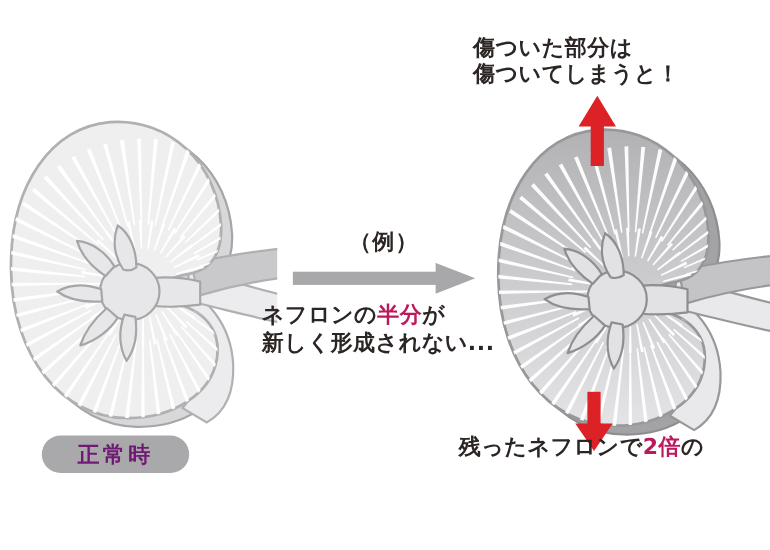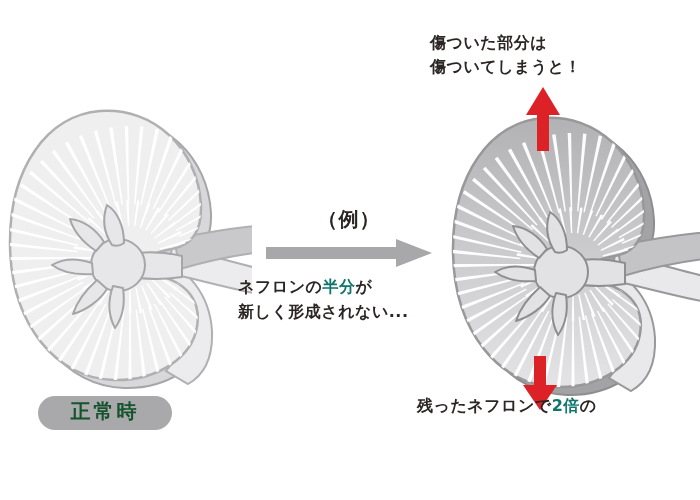--- a/index.html
+++ b/index.html
@@ -2,32 +2,32 @@
 <html><head>
 <meta charset="utf-8">
 <style>
   html,body{margin:0;padding:0;background:#ffffff;}
   #canvas{
     position:relative;width:700px;height:500px;overflow:hidden;background:#ffffff;
     font-family:"DejaVu Sans",sans-serif;
   }
   .abs{position:absolute;}
   .note{
-    font-weight:bold;color:#2b2523;font-size:16px;line-height:25px;
+    font-weight:bold;color:#2b2523;font-size:20px;line-height:25px;
     letter-spacing:0.5px;white-space:nowrap;
   }
-  .note .red{color:#0f766e;}
+  .note .red{color:#be185d;}
   .example-label{
     font-weight:bold;color:#2b2523;font-size:20px;text-align:center;
     width:166px;letter-spacing:1px;
   }
   .pill{
     width:134px;height:34px;border-radius:17px;background:#a9a9ab;
-    color:#14532d;font-weight:bold;font-size:20px;line-height:34px;
-    text-align:center;letter-spacing:3px;font-family:Liberation Mono, monospace;
+    color:#701a75;font-weight:bold;font-size:20px;line-height:34px;
+    text-align:center;letter-spacing:3px;
   }
   
   .kidney-normal{
     --k-back:#d8d8da; --k-main:#efeff0; --k-line:#b0b0b2; --k-line2:#a6a6a8;
     --k-pelvis:#e7e7e9; --k-vessel1:#c9c9cb; --k-vessel2:#ececee;
   }
   .kidney-damaged{
     --k-back:#a3a3a5; --k-main:url(#gradDam); --k-line:#98989a; --k-line2:#8e8e90;
     --k-pelvis:#e2e2e4; --k-vessel1:#c4c4c6; --k-vessel2:#e9e9eb;
   }

